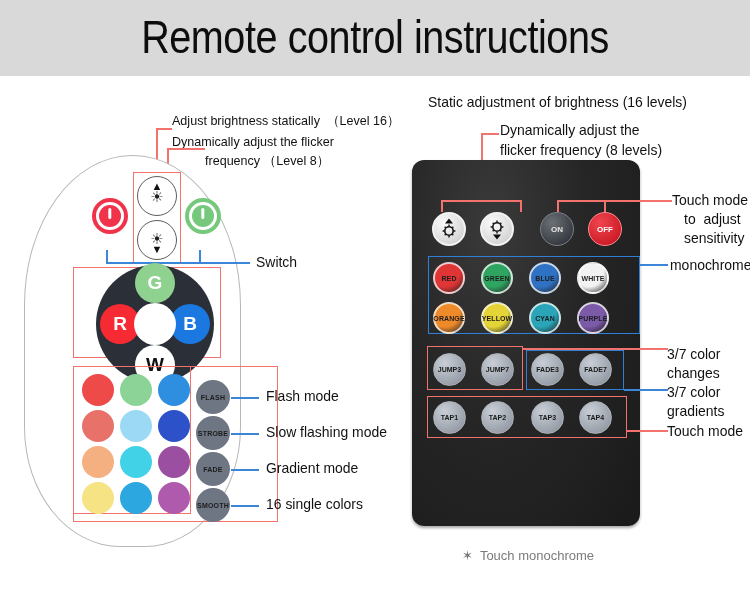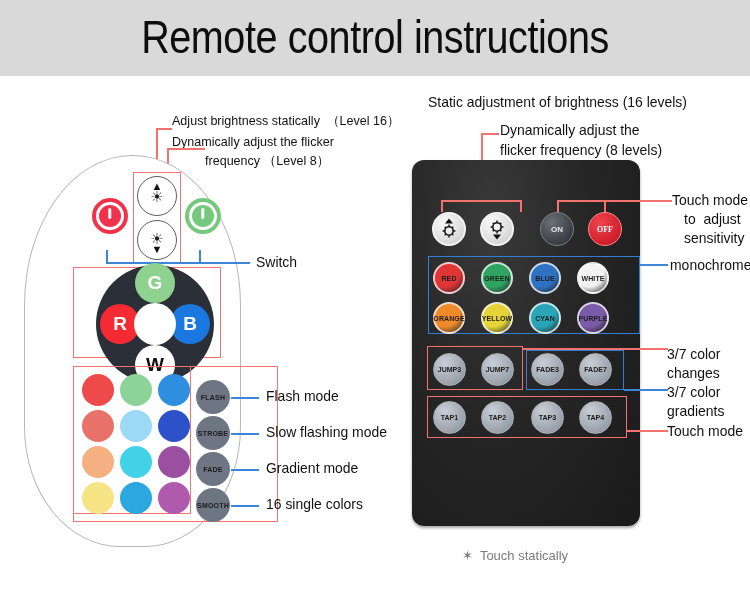--- a/index.html
+++ b/index.html
@@ -136,21 +136,21 @@
   .br-on{
     width:34px;height:34px;
     background:radial-gradient(circle at 35% 30%, #6b7077, #3a3e44 70%, #24272b 100%);
     border:1.5px solid #7b8087;
     color:#e6e6e6;font-size:8px;font-weight:700;
   }
   .br-off{
     width:34px;height:34px;
     background:radial-gradient(circle at 35% 30%, #ef4550, #cf1f2b 70%, #a81721 100%);
     border:1.5px solid #ff8a90;
-    color:#ffffff;font-size:8px;font-weight:700;font-family:Liberation Serif, serif;
+    color:#ffffff;font-size:8px;font-weight:700;
   }
   .br-color{
     width:32px;height:32px;
     font-size:7px;font-weight:700;color:#1d1d1d;
     letter-spacing:0.1px;
   }
   .br-gray{
     width:33px;height:33px;
     background:radial-gradient(circle at 35% 30%, #c9ced6, #9aa1aa 70%, #7a818a 100%);
     border:1px solid #aeb4bc;
@@ -382,14 +382,14 @@
         <span>TAP2</span>
       </div>
       <div class="br-btn br-gray" style="left: 531px; top: 401px;">
         <span>TAP3</span>
       </div>
       <div class="br-btn br-gray" style="left: 579px; top: 401px;">
         <span>TAP4</span>
       </div>
     </div>
 
-  <div class="footnote" style="left:462px;top:548px;">✶  Touch statically</div>
+  <div class="footnote" style="left:462px;top:548px;">✶  Touch monochrome</div>
 </div>
 
 </body></html>

